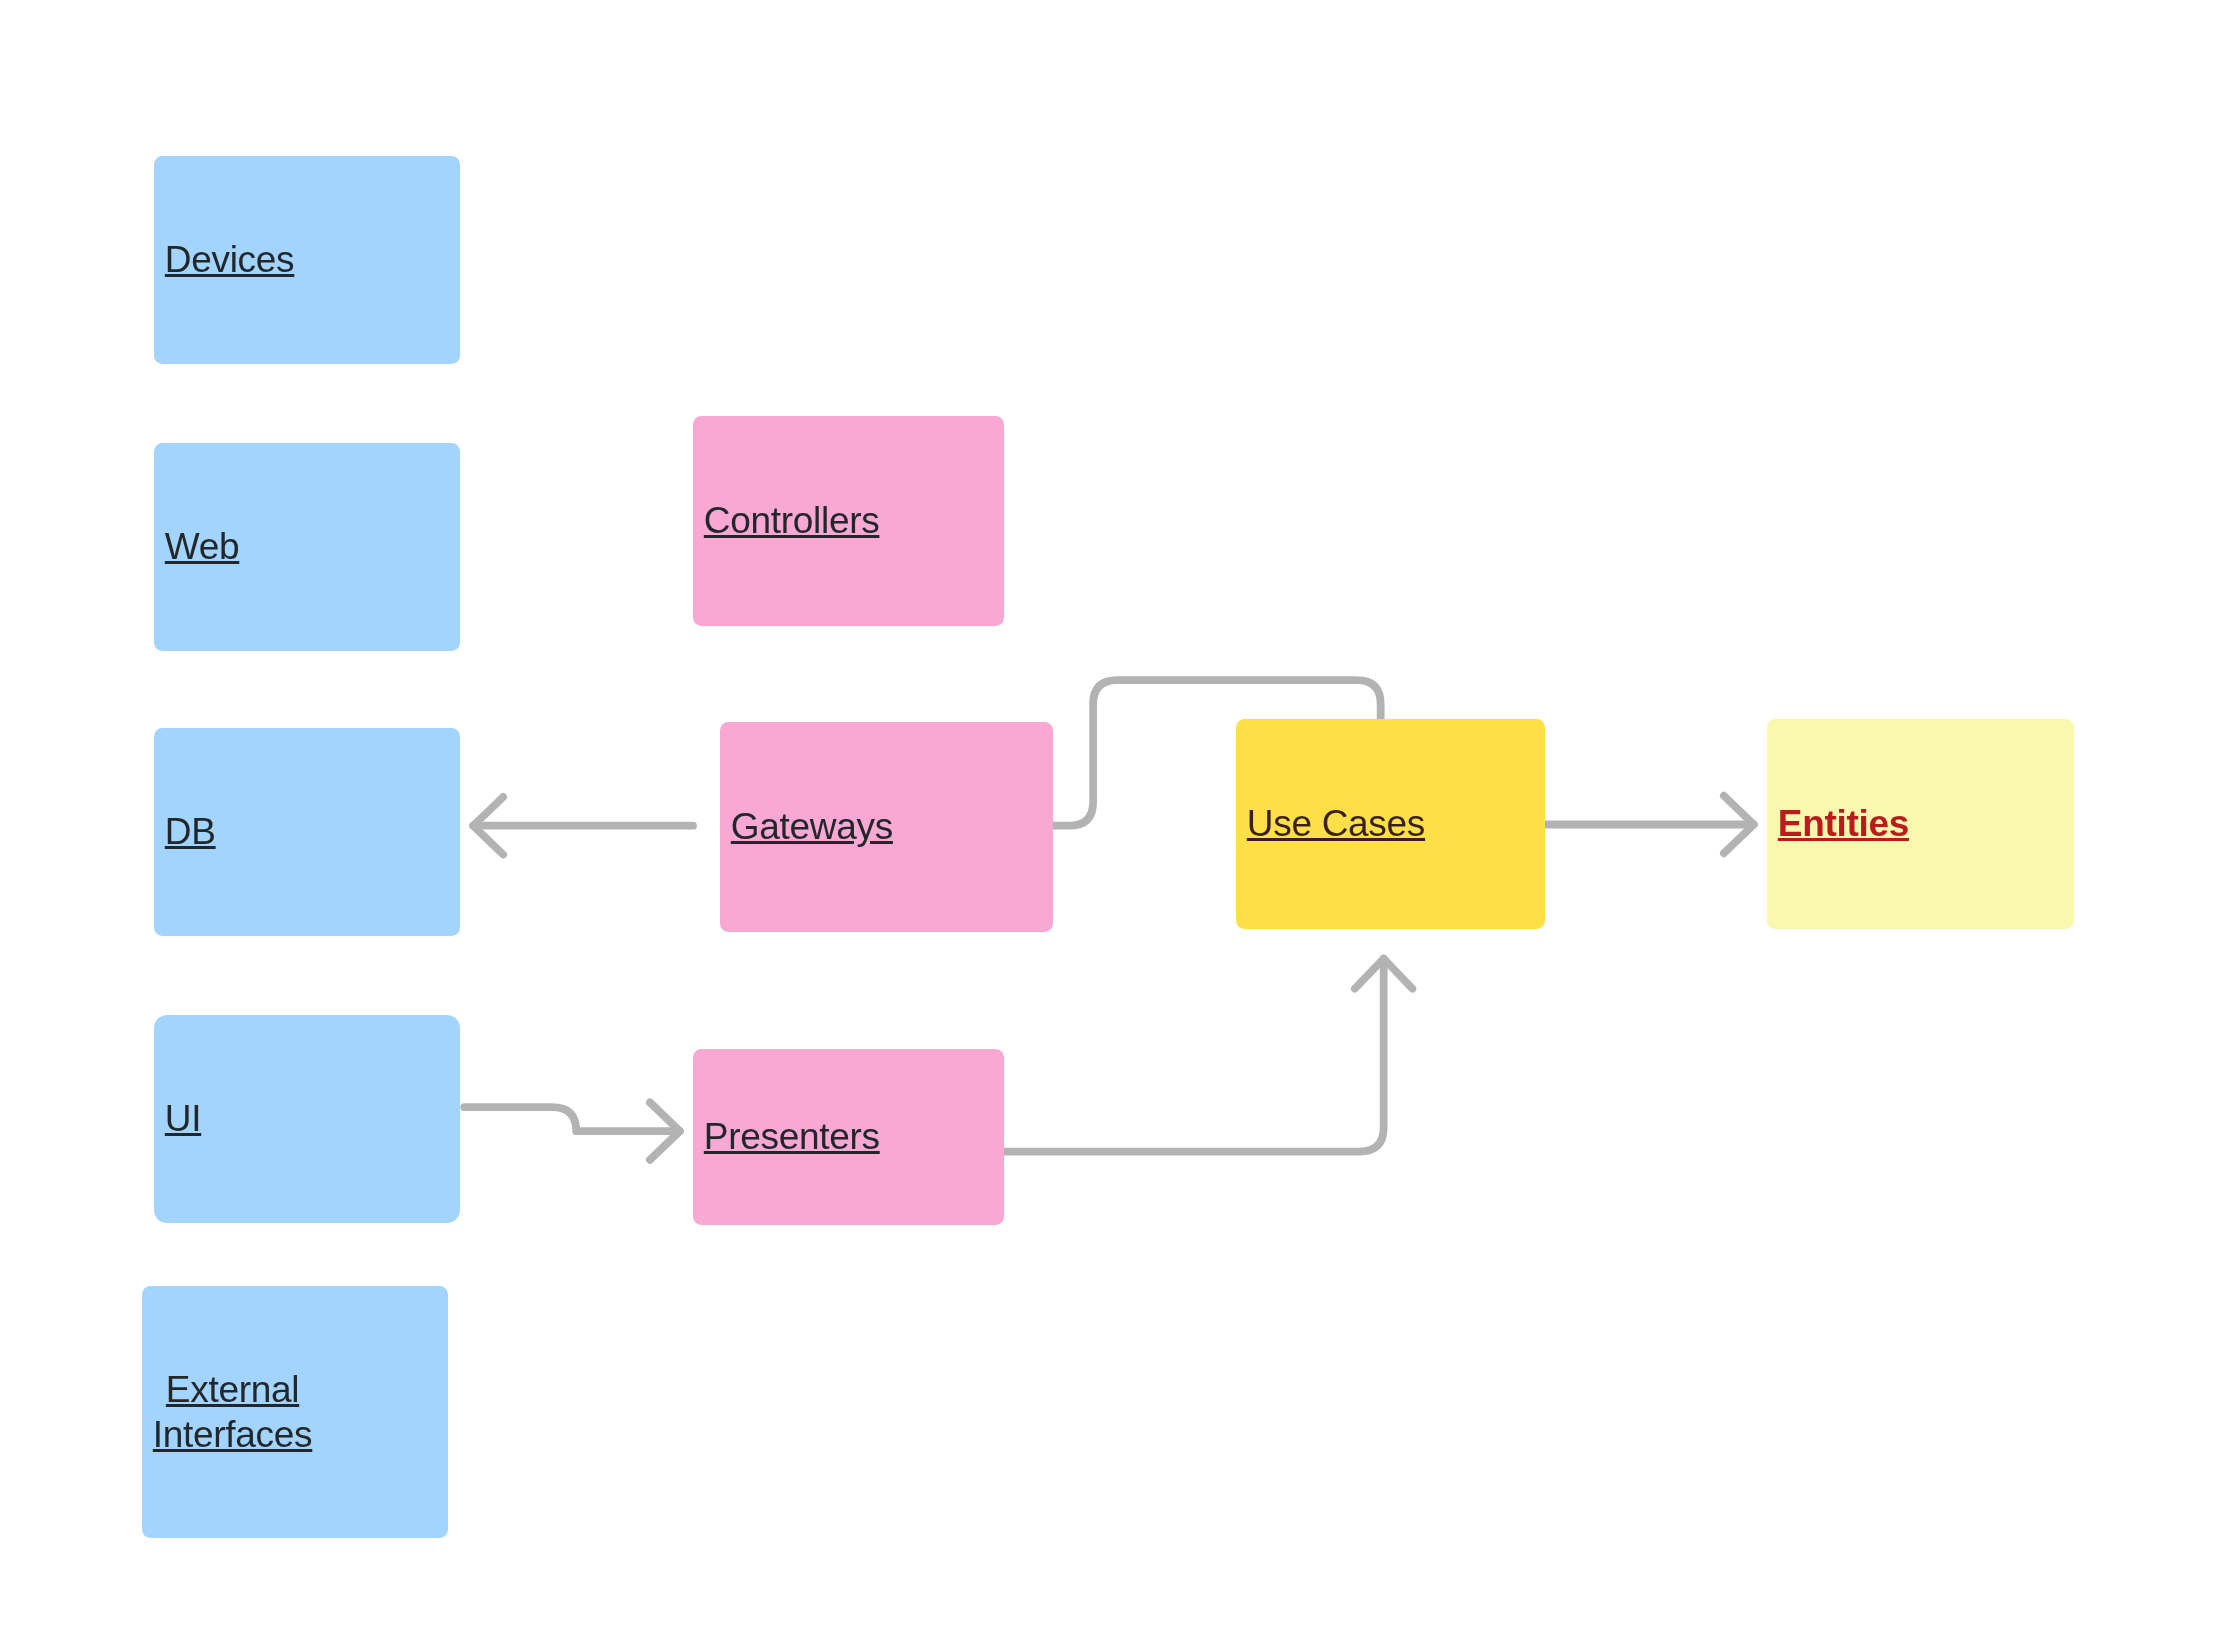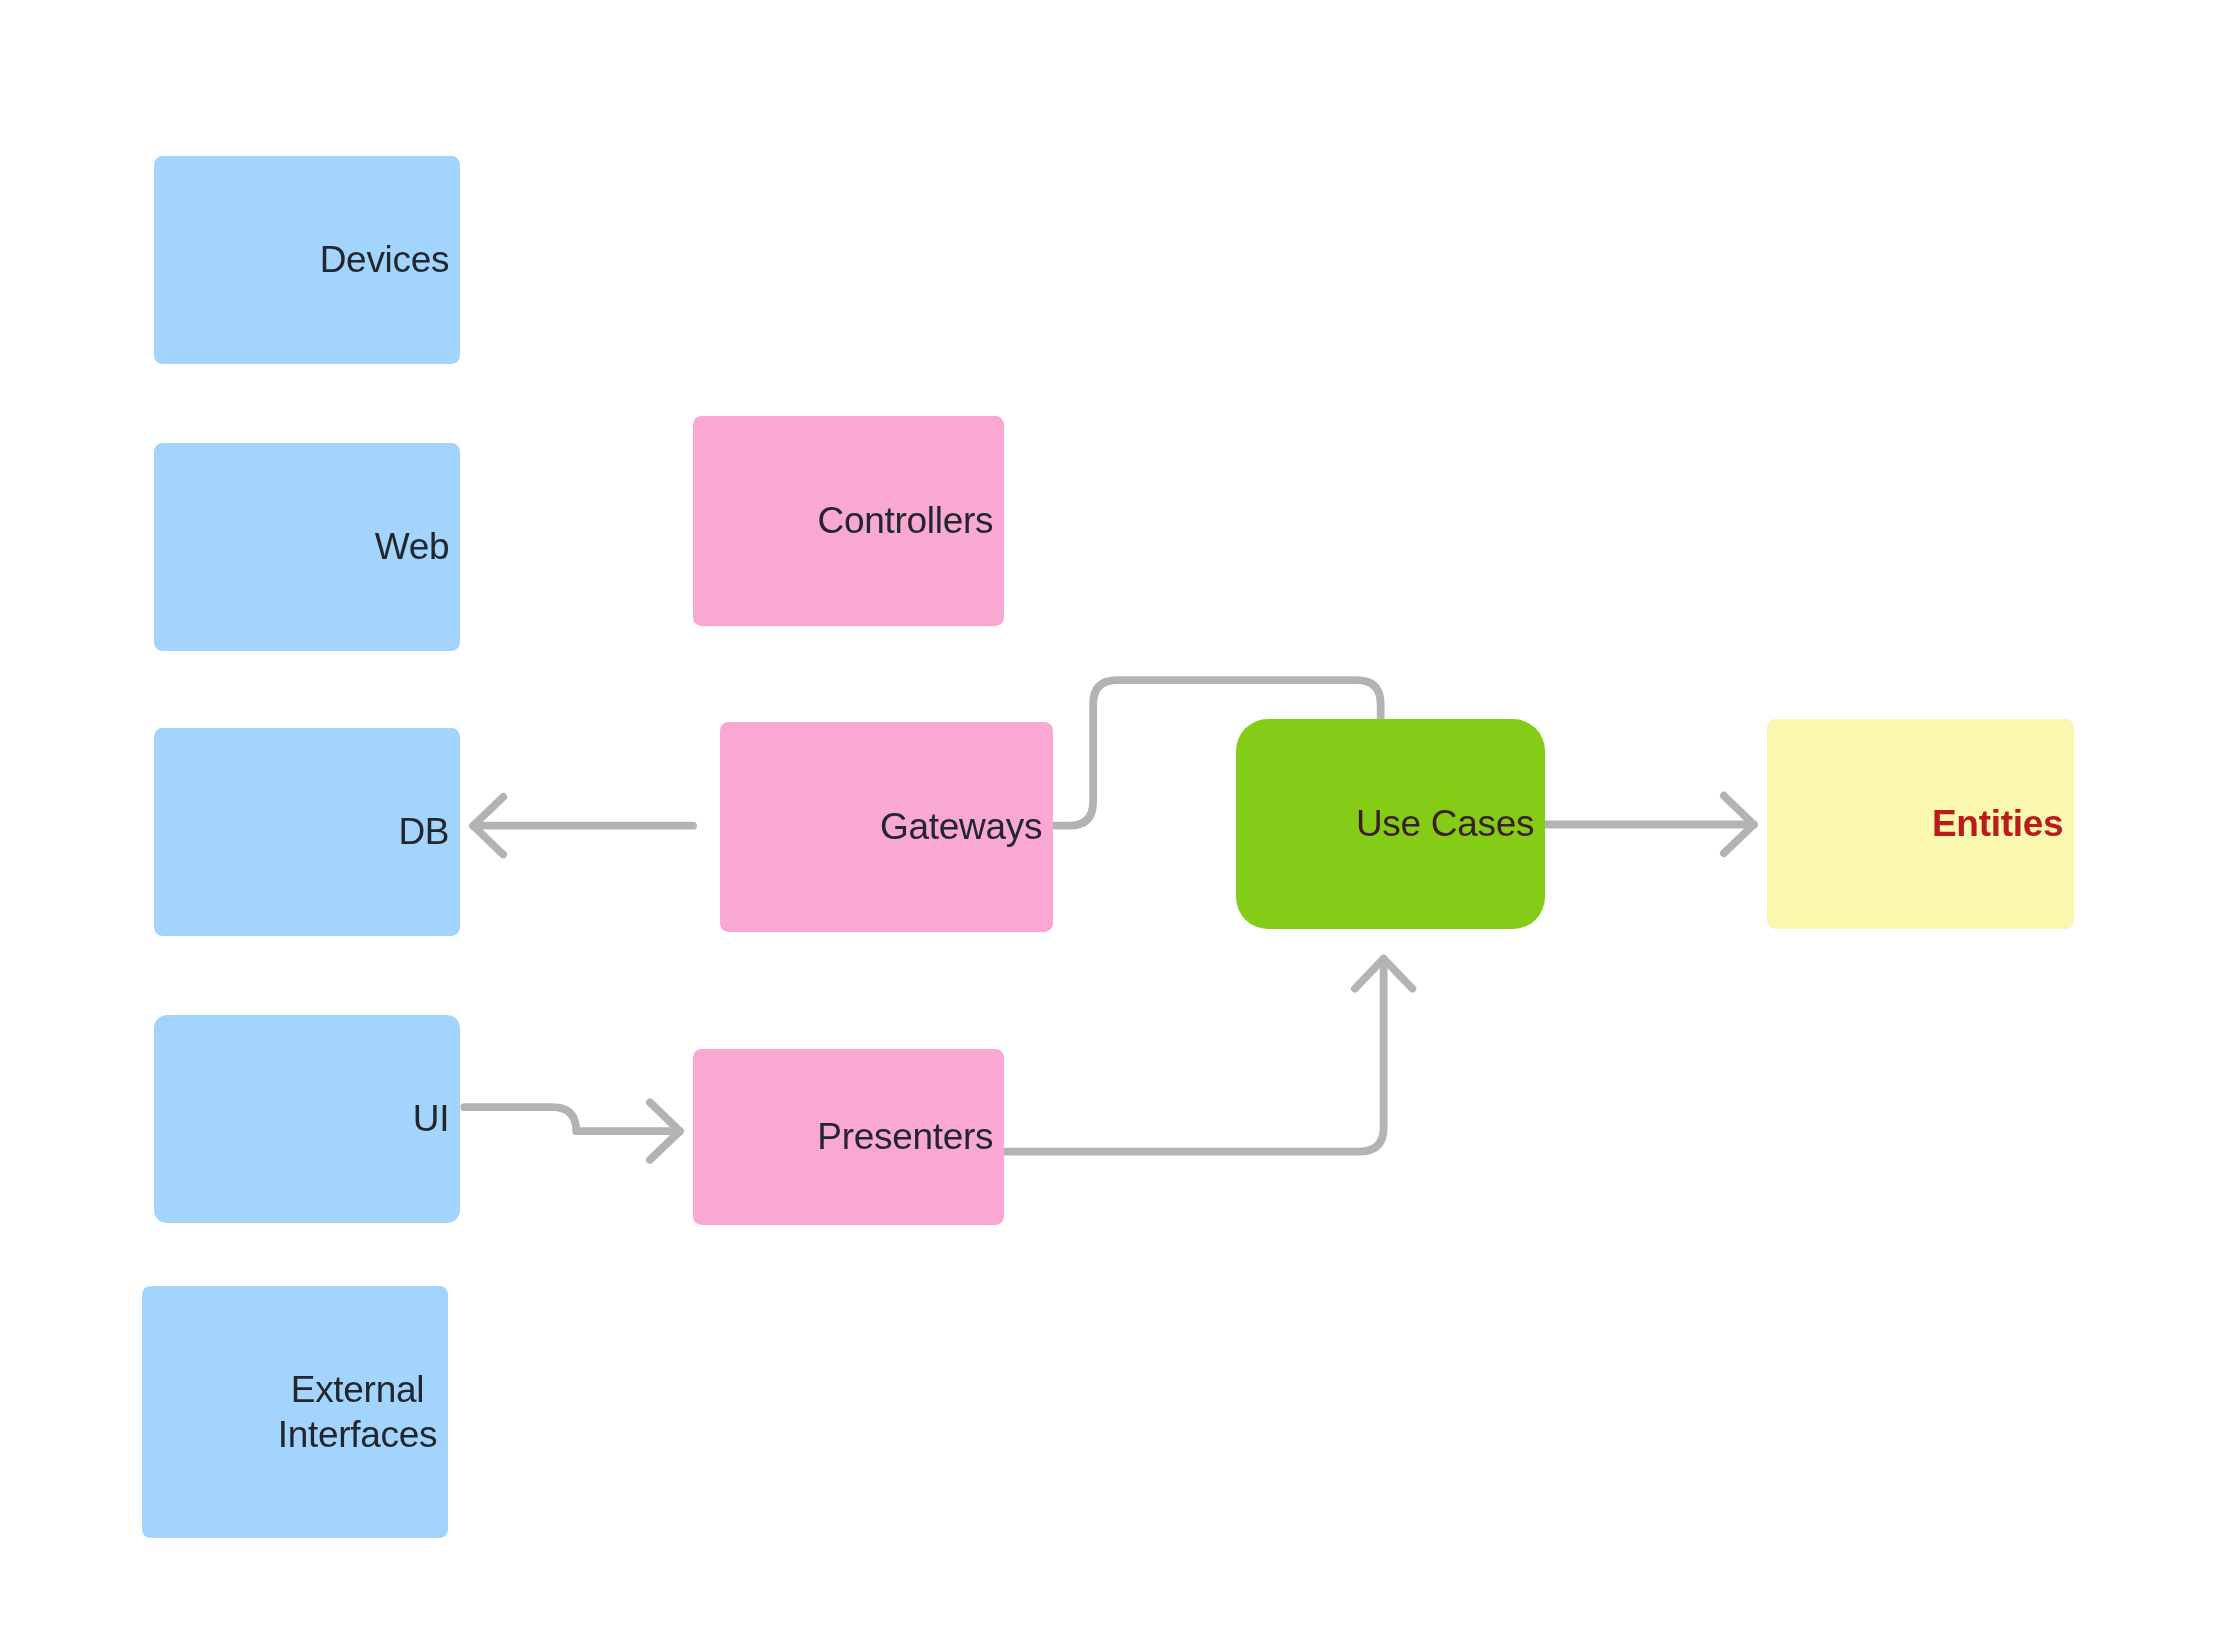--- a/index.html
+++ b/index.html
@@ -10,32 +10,33 @@
     overflow:hidden;
   }
   #canvas{position:relative;width:2227px;height:1649px;background:#ffffff;}
   #edges{position:absolute;left:0;top:0;width:2227px;height:1649px;pointer-events:none;}
   .node{
     position:absolute;
     box-sizing:border-box;
     border-radius:8.4px;
     display:flex;
     align-items:center;
-    justify-content:flex-end;
+    justify-content:flex-start;
     text-align:center;
     line-height:1.22;
     color:#22272b;
     font-size:37px;
     font-weight:400;
     letter-spacing:-0.3px;
     padding:0 10.8px;
+    text-decoration:underline;
   }
   .node.blue{background:#A3D4FD;}
   .node.green{background:#f9a8d4;}
-  .node.red{background:#84cc16;color:#3a1f1f;border-radius:32px;}
+  .node.red{background:#fde047;color:#3a1f1f;}
   .node.yellow{background:#F9F8AE;color:#b91c1c;font-weight:700;}
   .node .label{white-space:pre-line;display:block;}
 </style>
 </head>
 <body>
 
 <div id="canvas">
 
   <svg id="edges" viewBox="0 0 3718 2752" width="2227" height="1649" xmlns="http://www.w3.org/2000/svg">
     <g fill="none" stroke="#b3b3b3" stroke-width="13" stroke-linecap="round" stroke-linejoin="round">

